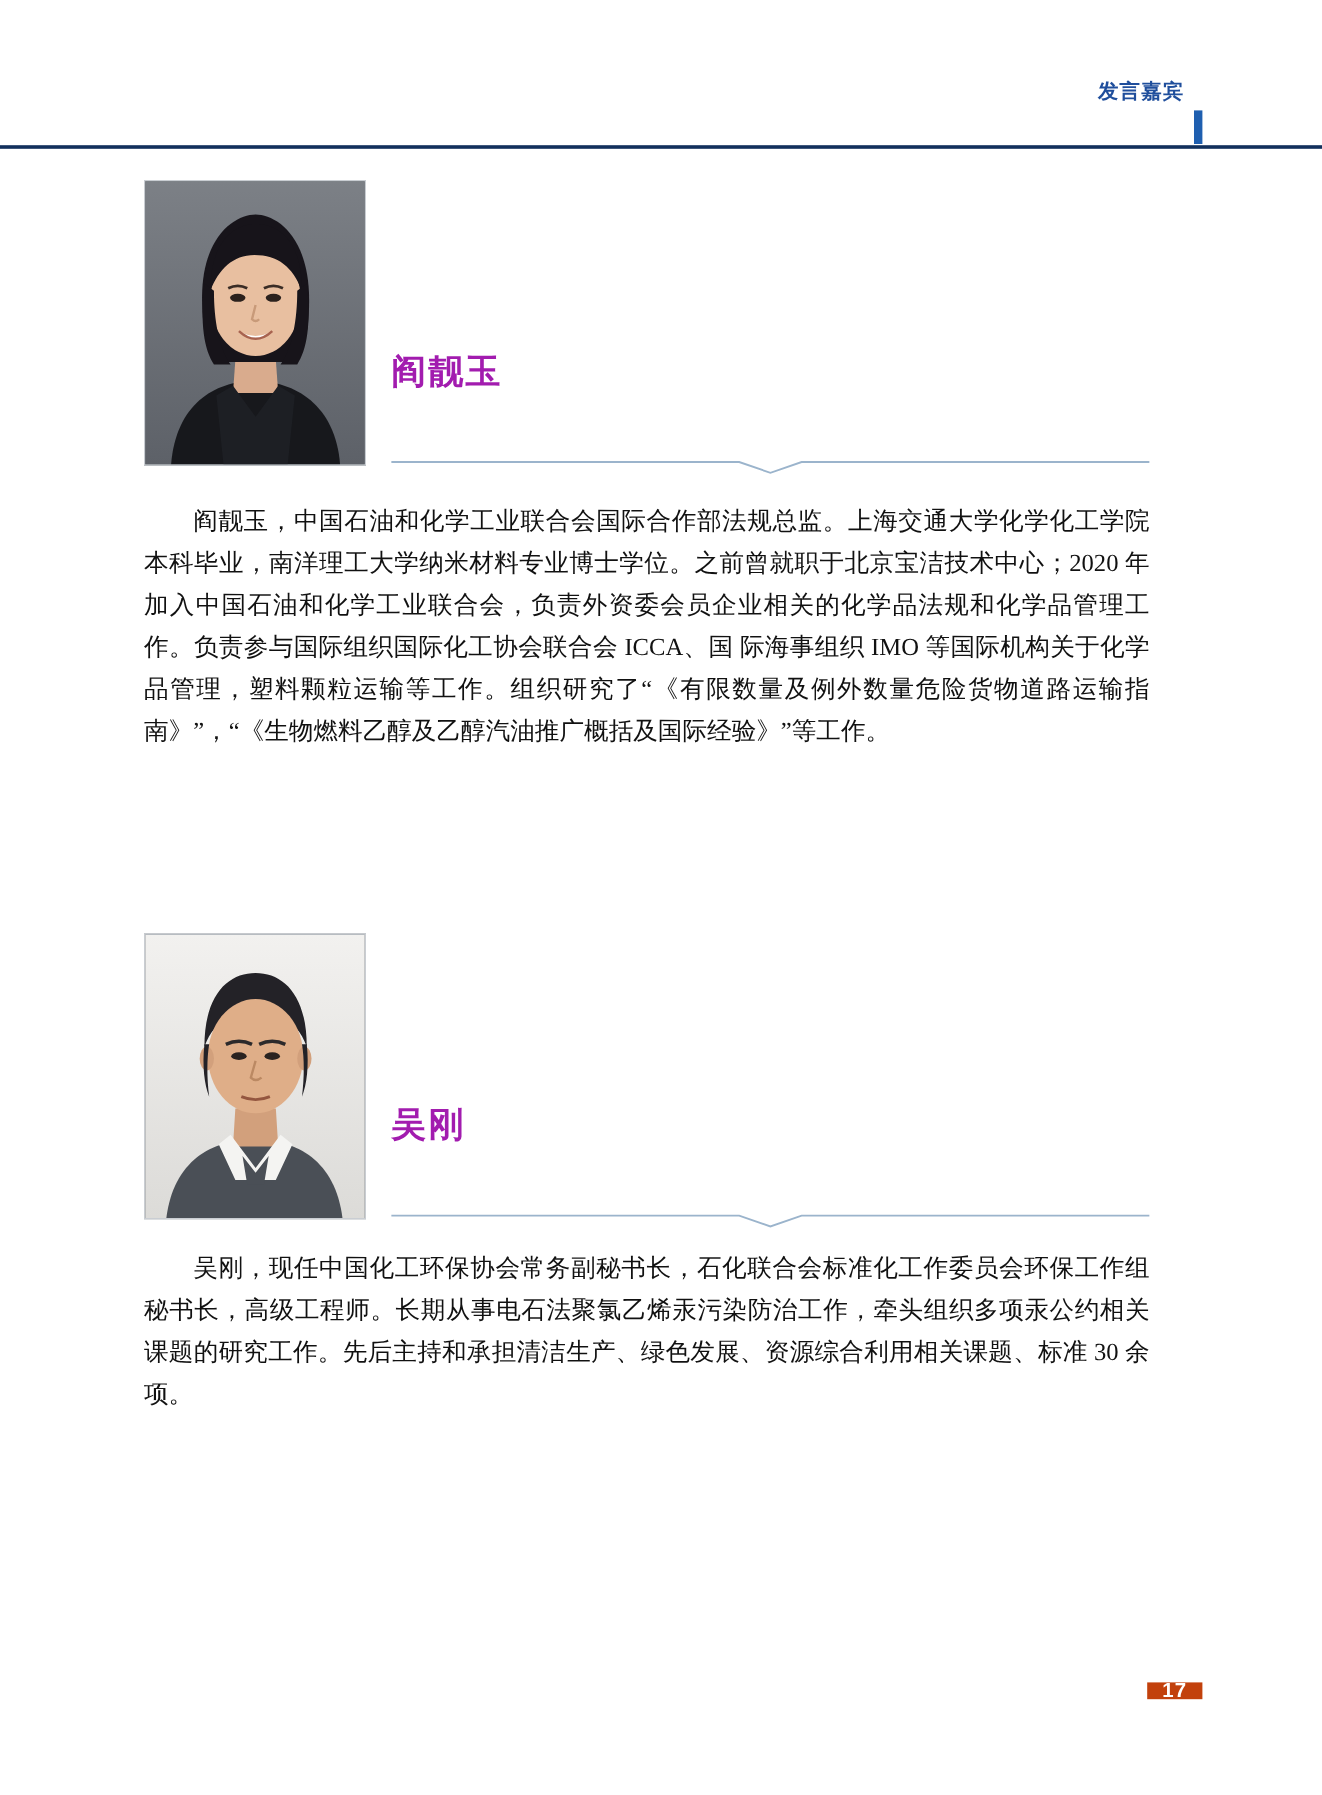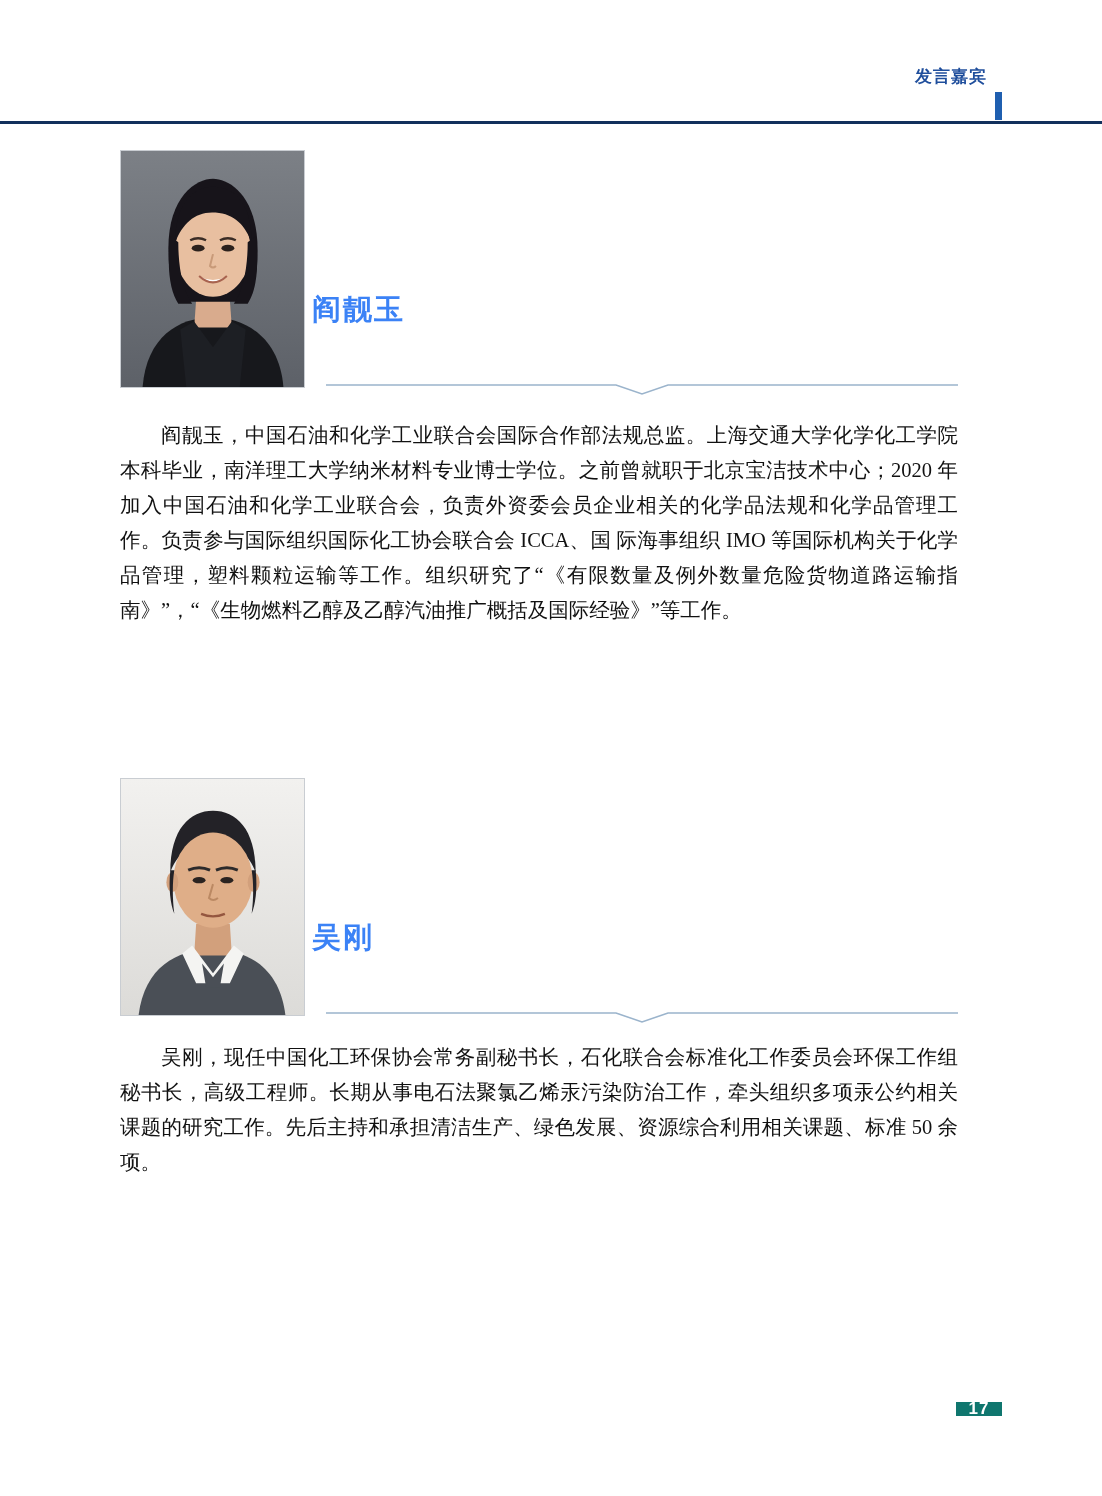--- a/index.html
+++ b/index.html
@@ -70,26 +70,26 @@
     height: 238px;
     border: 1px solid #c9cdd2;
     box-sizing: border-box;
     overflow: hidden;
     background: #6f7378;
   }
   .photo svg { display: block; width: 100%; height: 100%; }
 
   .name {
     position: absolute;
-    left: 312px;
+    left: 326px;
     top: 140px;
     font-family: "Liberation Sans", "DejaVu Sans", sans-serif;
     font-weight: bold;
     font-size: 29px;
-    color: #3b82f6;
+    color: #a21caf;
     letter-spacing: 2px;
     white-space: nowrap;
   }
 
   .name-rule {
     position: absolute;
     left: 326px;
     top: 232px;
     width: 632px;
     height: 14px;
@@ -111,21 +111,21 @@
   .bio-1 { top: 268px; }
   .bio-2 { top: 262px; }
 
   
   .page-number {
     position: absolute;
     right: 100px;
     bottom: 80px;
     min-width: 46px;
     height: 14px;
-    background: #0f766e;
+    background: #c2410c;
     color: #ffffff;
     font-family: "Liberation Sans", "DejaVu Sans", sans-serif;
     font-size: 17px;
     font-weight: bold;
     display: flex;
     align-items: center;
     justify-content: center;
     letter-spacing: 1px;
   }
 </style>
@@ -230,16 +230,16 @@
   </div>
 
   <div class="name">吴刚</div>
 
   <div class="name-rule">
     <svg width="632" height="14" viewBox="0 0 632 14">
       <path d="M0 3 L290 3 L316 12 L342 3 L632 3" fill="none" stroke="#9bb4cc" stroke-width="1.6"></path>
     </svg>
   </div>
 
-  <div class="bio bio-2">吴刚，现任中国化工环保协会常务副秘书长，石化联合会标准化工作委员会环保工作组秘书长，高级工程师。长期从事电石法聚氯乙烯汞污染防治工作，牵头组织多项汞公约相关课题的研究工作。先后主持和承担清洁生产、绿色发展、资源综合利用相关课题、标准 50 余项。</div>
+  <div class="bio bio-2">吴刚，现任中国化工环保协会常务副秘书长，石化联合会标准化工作委员会环保工作组秘书长，高级工程师。长期从事电石法聚氯乙烯汞污染防治工作，牵头组织多项汞公约相关课题的研究工作。先后主持和承担清洁生产、绿色发展、资源综合利用相关课题、标准 30 余项。</div>
 </div>
 
 <div class="page-number">17</div>
 
 </body></html>

